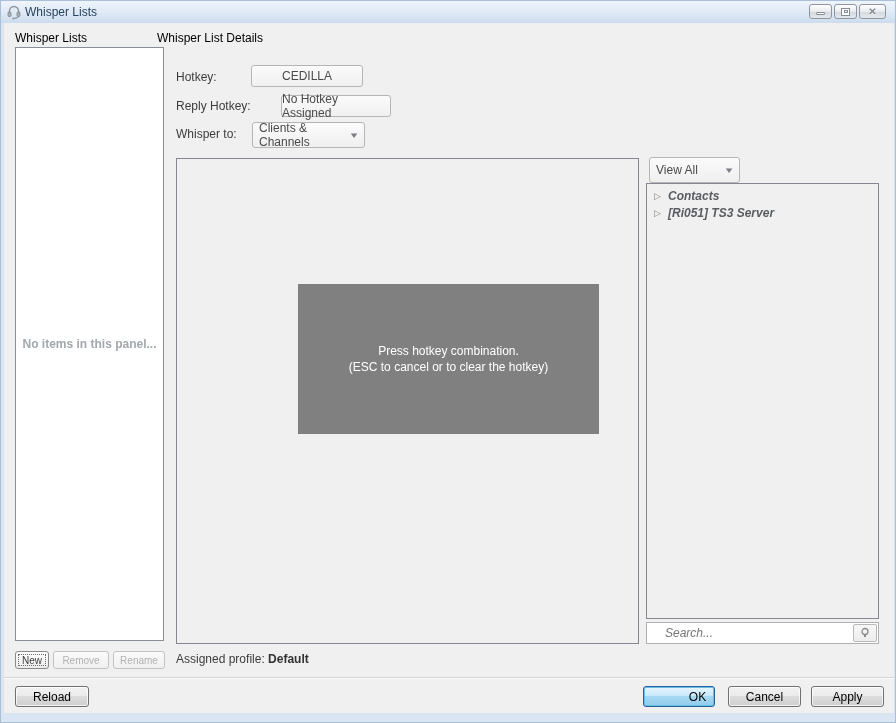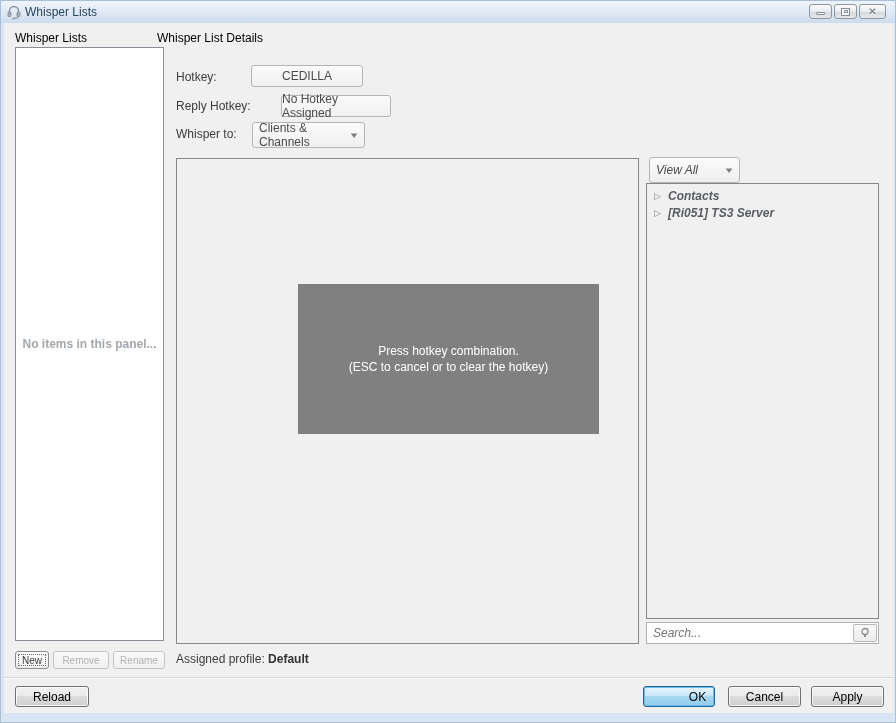--- a/index.html
+++ b/index.html
@@ -55,21 +55,21 @@
   .center-panel { position:absolute; left:175px; top:157px; width:463px; height:486px; border:1px solid #848790; }
   .overlay { position:absolute; left:297px; top:283px; width:301px; height:150px; background:#808080;
     display:flex; flex-direction:column; align-items:center; justify-content:center; color:#fff; line-height:16px; text-align:center; }
 
   .tree-panel { position:absolute; left:645px; top:182px; width:233px; height:436px; border:1px solid #848790; padding:3px 0; }
   .tree-row { display:flex; align-items:center; height:17px; padding-left:7px; cursor:default; }
   .tree-arrow { color:#7a7f85; font-size:9px; width:14px; }
   .tree-label { font-weight:bold; font-style:italic; color:#595d62; }
 
   .searchwrap { position:absolute; left:645px; top:621px; width:233px; height:22px; border:1px solid #b0b0b0; background:#fff; display:flex; align-items:center; }
-  .searchwrap input { flex:1; border:none; outline:none; background:transparent; font-family:"Liberation Sans", sans-serif; font-size:12px; font-style:italic; color:#7d7d7d; padding:0 6px; min-width:0; }
+  .searchwrap input { flex:1; border:none; outline:none; background:transparent; font-family:"Liberation Sans", sans-serif; font-size:12px; font-style:italic; color:#7d7d7d; padding:0 18px; min-width:0; }
   .search-btn { width:24px; height:18px; margin-right:1px; border:1px solid #b9b9b9; border-radius:2px; background:linear-gradient(to bottom,#f7f7f7,#ececec); display:flex; align-items:center; justify-content:center; }
 
   .assigned { position:absolute; left:175px; top:651px; color:#3c3c3c; }
   .assigned b { color:#333;margin-top:20px; }
 
   .sep { position:absolute; left:3px; top:676px; width:890px; height:1px; background:#d4d4d4; box-shadow:0 1px 0 #fbfbfb; }
 
   .btn7 { position:absolute; height:21px; border:1px solid #707070; border-radius:3px;
     background:linear-gradient(to bottom,#f2f2f2 0%,#ebebeb 45%,#dddddd 46%,#cfcfcf 100%);
     box-shadow:inset 0 0 0 1px rgba(255,255,255,.75);
@@ -132,21 +132,21 @@
     <span>Clients &amp; Channels</span>
     <span class="arrow">▼</span>
   </div>
 
   <div class="center-panel"></div>
   <div class="overlay">
     <span>Press hotkey combination.</span>
     <span>(ESC to cancel or to clear the hotkey)</span>
   </div>
 
-  <div class="combo" style="left:648px; top:156px; width:91px; height:21px;font-style:italic;">
+  <div class="combo" style="left:648px; top:156px; width:91px; height:21px;">
     <span>View All</span>
     <span class="arrow">▼</span>
   </div>
 
   <div class="tree-panel">
     <div class="tree-row">
       <span class="tree-arrow">▷</span>
       <span class="tree-label">Contacts</span>
     </div>
     <div class="tree-row">

